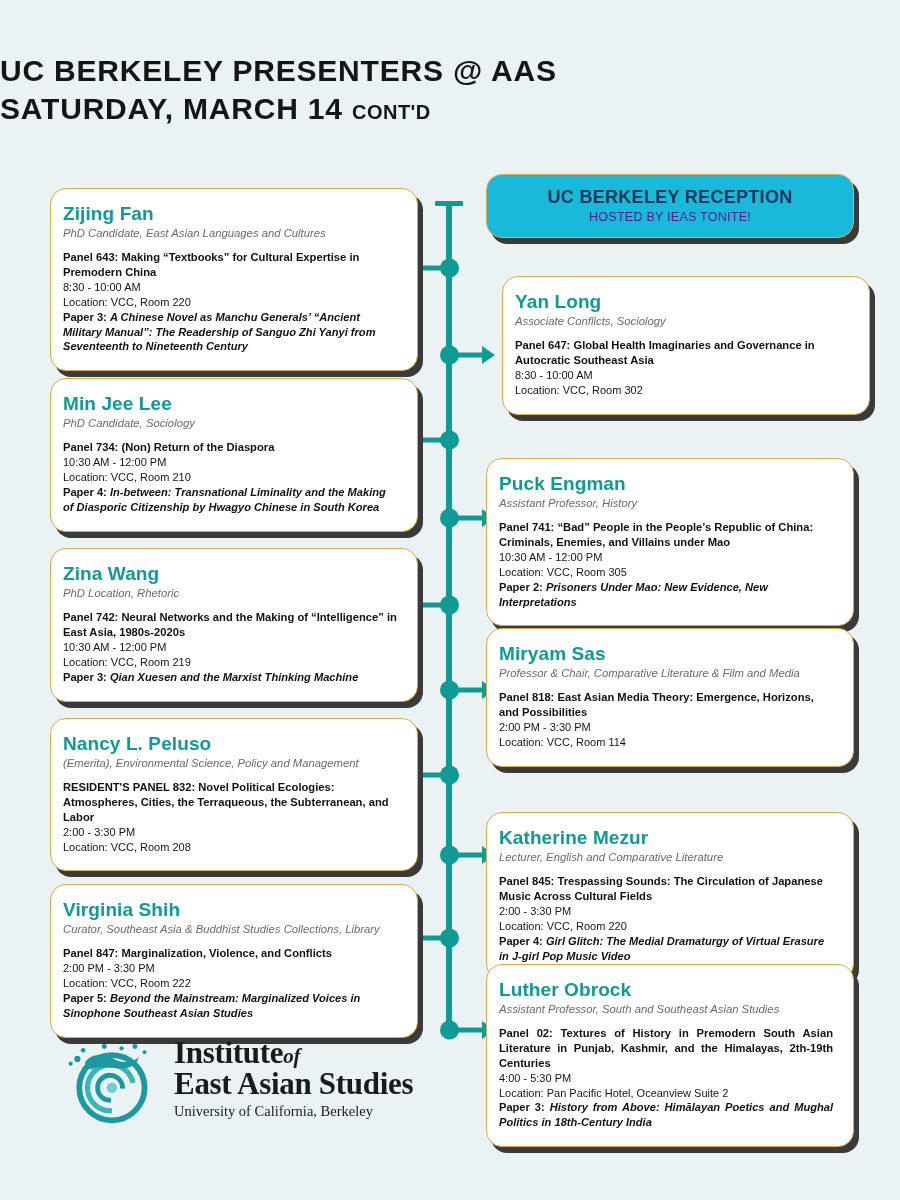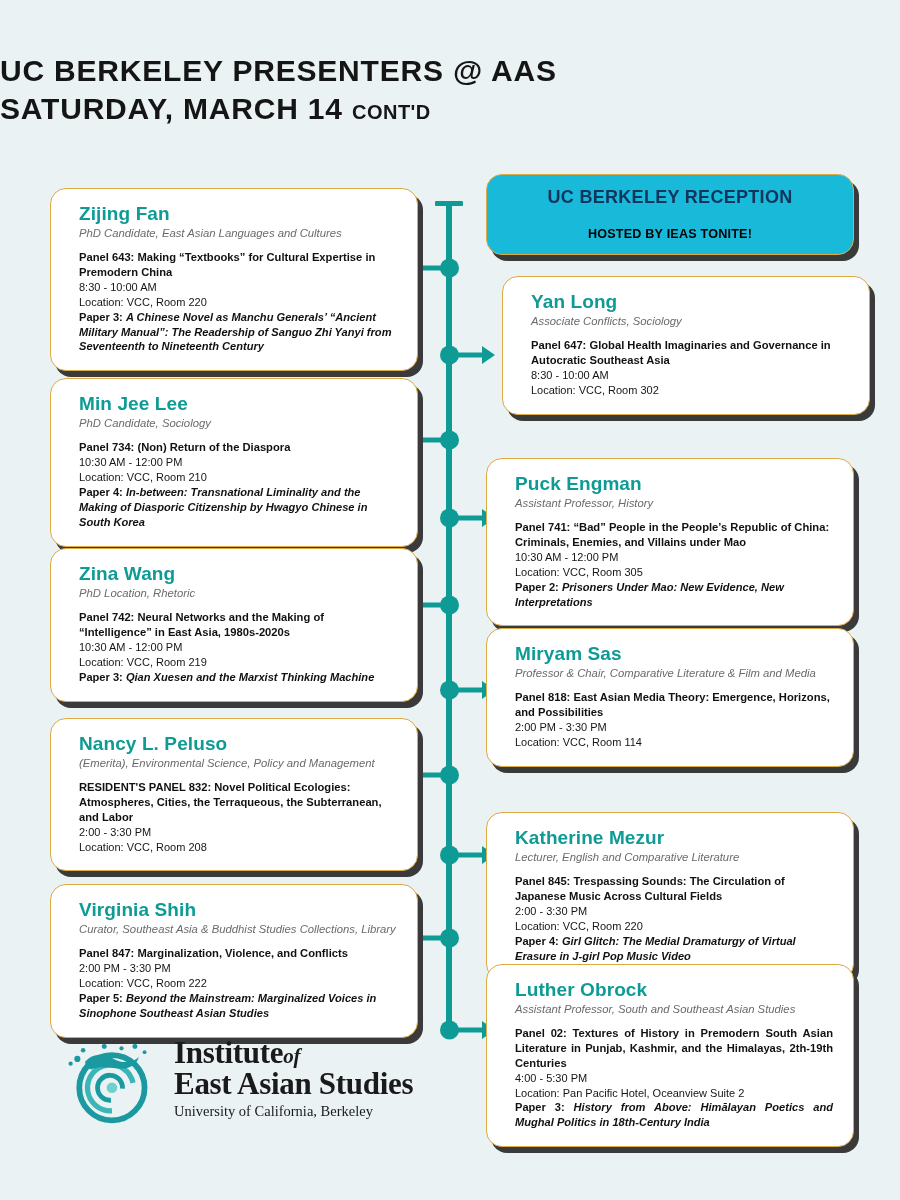--- a/index.html
+++ b/index.html
@@ -90,21 +90,21 @@
     border-left: 13px solid #0e9b96;
   }
 
   
   .card {
     position: absolute;
     background: #ffffff;
     border: 1.3px solid #ddaa44;
     border-radius: 16px;
     box-shadow: 5px 6px 0 0 #3a3a3a;
-    padding: 14px 20px 16px 28px;
+    padding: 14px 20px 16px 12px;
   }
   .card.left  { left: 50px;  width: 368px; }
   .card.right { left: 486px; width: 368px; }
 
   .person-name {
     color: #0e9b96;
     font-size: 19px;
     font-weight: 700;
     letter-spacing: 0.1px;
     line-height: 1.18;
@@ -156,25 +156,25 @@
   }
   .reception-title {
     color: #12355c;
     font-size: 18px;
     font-weight: 700;
     letter-spacing: 0.3px;
     line-height: 1.2;
     text-transform: uppercase;
   }
   .reception-sub {
-    color: #000000;
+    color: #4c1d95;
     font-size: 12.6px;
-    font-weight: 700;
+    font-weight: 400;
     letter-spacing: 0.2px;
-    margin-top: 18px;
+    margin-top: 1px;
     text-transform: uppercase;
   }
 
   
   .footer-logo {
     position: absolute;
     left: 62px;
     top: 1033px;
     display: flex;
     gap: 16px;

